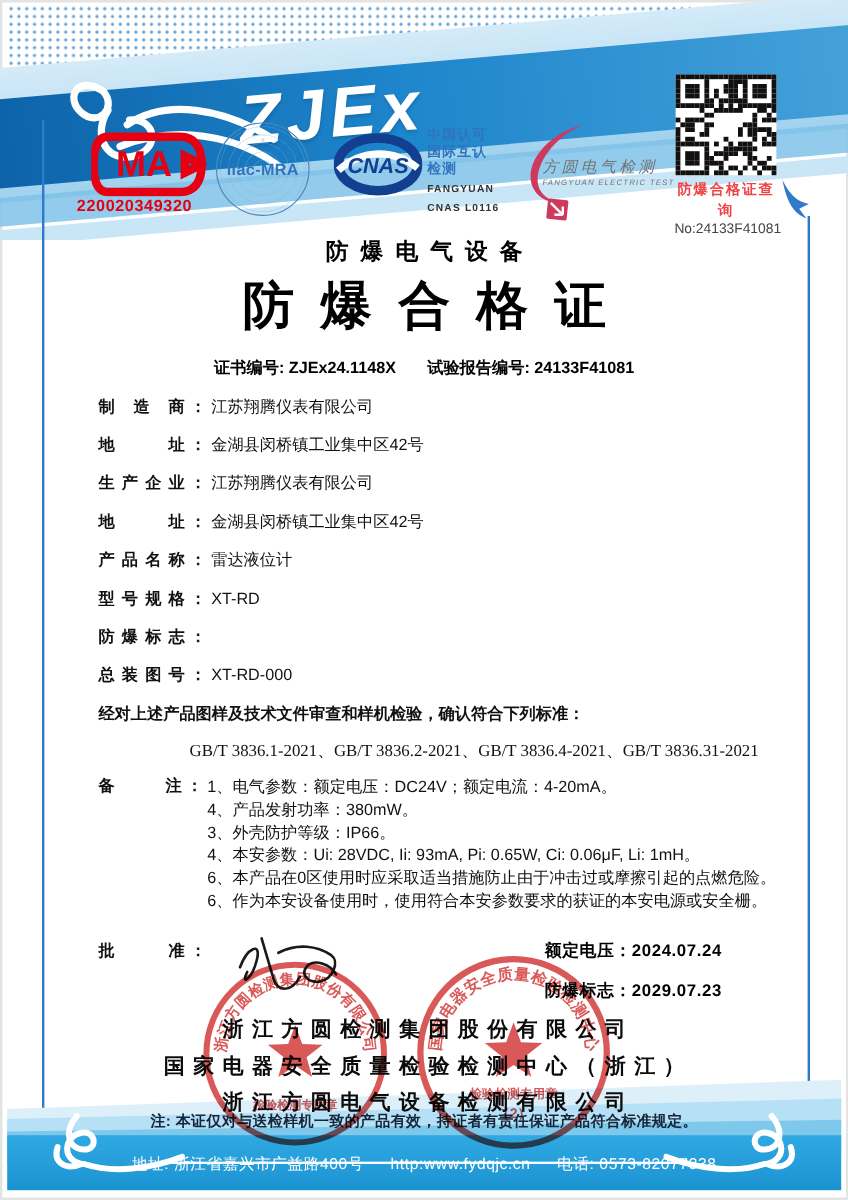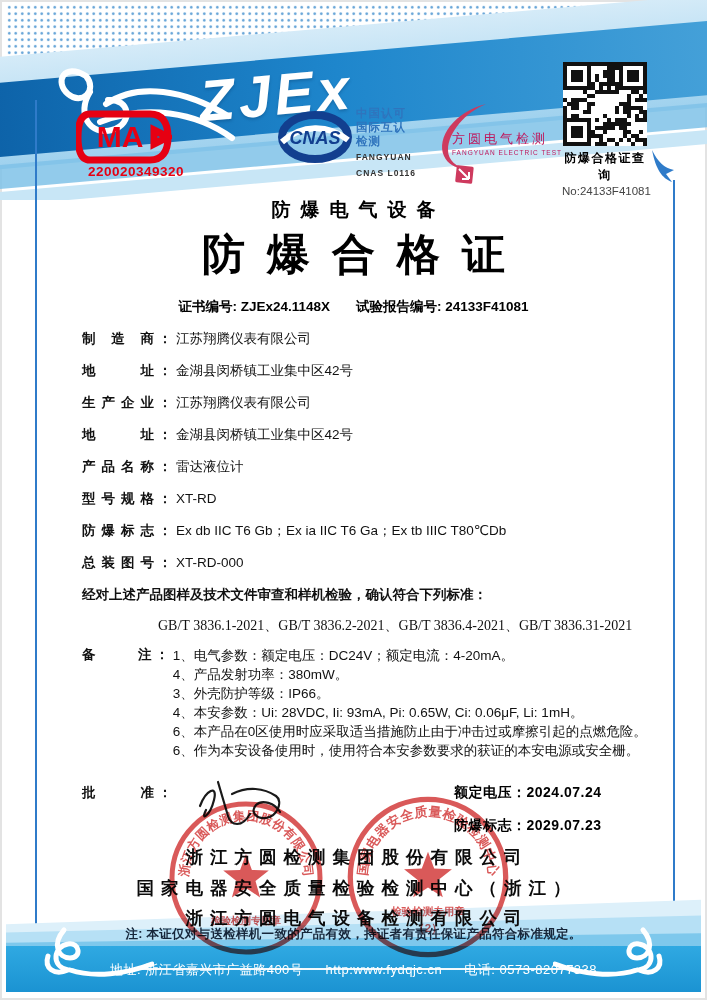--- a/index.html
+++ b/index.html
@@ -22,39 +22,39 @@
   .flourish-tl{position:absolute;left:46px;top:52px;}
 
   
   .vline-left{position:absolute;left:35px;top:100px;width:2px;height:848px;background:#2f7bc9;z-index:2;}
   .vline-right{position:absolute;left:673px;top:180px;width:2px;height:768px;background:#2f7bc9;z-index:2;}
   .ribbon-tr{position:absolute;left:648px;top:148px;z-index:2;}
 
   
   .logo{position:absolute;z-index:3;}
   .cma{left:76px;top:110px;}
-  .cma-num{position:absolute;left:64px;top:164px;width:120px;text-align:right;
+  .cma-num{position:absolute;left:64px;top:164px;width:120px;text-align:left;
            color:#e60012;font-weight:bold;font-size:13.5px;letter-spacing:.5px;z-index:3;}
   .ilac{left:180px;top:102px;width:76px;height:76px;border:1.6px solid #4d88bd;border-radius:50%;
         display:flex;align-items:center;justify-content:center;
         background:
           radial-gradient(circle at 50% 18%,rgba(120,170,210,.35) 0 1px,transparent 2px),
           repeating-radial-gradient(circle at 50% 50%,rgba(130,175,210,.25) 0 1px,transparent 1px 7px);}
   .ilac span{color:#2f74bd;font-weight:bold;font-size:13.5px;letter-spacing:.3px;}
   .cnas{left:278px;top:110px;}
   .cnas-text{position:absolute;left:356px;top:106px;z-index:3;line-height:14px;}
   .cnas-text .cjk{color:#2f74bd;font-weight:bold;font-size:11.5px;letter-spacing:1px;}
   .cnas-text .lat{color:#333;font-weight:bold;font-size:8.5px;letter-spacing:1px;margin-top:2px;}
   .swoosh{left:428px;top:98px;}
-  .wm{position:absolute;left:452px;top:130px;z-index:3;color:#be185d;}
+  .wm{position:absolute;left:452px;top:130px;z-index:3;color:#737373;font-style:italic;}
   .wm .c{font-size:13px;letter-spacing:3px;}
   .wm .e{font-size:6.5px;letter-spacing:1px;margin-top:1px;}
   .qr-wrap{position:absolute;left:562px;top:62px;z-index:3;width:86px;text-align:center;}
   .qr{position:relative;width:84px;height:84px;margin:0 auto;background:#fff;}
-  .qr-cap{margin-top:4px;font-size:12px;font-weight:bold;color:#000000;letter-spacing:1.5px;}
+  .qr-cap{margin-top:4px;font-size:12px;font-weight:bold;color:#ef4444;letter-spacing:1.5px;}
   .qr-no{margin-top:1px;font-size:11.5px;color:#444;}
 
   
   .subtitle{position:absolute;left:0;right:0;top:197px;text-align:center;
             font-size:19px;font-weight:bold;letter-spacing:10px;padding-left:10px;color:#000;}
   .main-title{position:absolute;left:0;right:0;top:226px;text-align:center;
               font-size:43px;font-weight:bold;letter-spacing:22px;padding-left:22px;color:#000;}
   .cert-line{position:absolute;left:0;right:0;top:298px;text-align:center;
              font-size:13.5px;font-weight:bold;color:#000;}
   .cert-line .gap{display:inline-block;width:26px;}
@@ -131,20 +131,23 @@
     <path d="M4,2 C10,14 16,20 26,22 L18,26 L24,34 C14,30 8,22 4,2 Z" fill="#2f7bc9"></path>
   </svg>
 
   <svg class="logo cma" width="96" height="54" viewBox="0 0 96 54">
     <path d="M14,4 H74 C86,4 92,12 92,27 C92,42 86,50 74,50 H14 C6,50 2,42 2,27 C2,12 6,4 14,4 Z
              M78,20 L92,27 L78,34 Z" fill="none" stroke="#e60012" stroke-width="7"></path>
     <text x="44" y="37" text-anchor="middle" font-size="30" font-weight="bold" fill="#e60012" font-family="Liberation Sans,sans-serif">MA</text>
   </svg>
   <div class="cma-num">220020349320</div>
 
+  <div class="logo ilac">
+    <span>ilac-MRA</span>
+  </div>
 
   <svg class="logo cnas" width="74" height="54" viewBox="0 0 74 54">
     <ellipse cx="37" cy="27" rx="33" ry="22" fill="none" stroke="#123f8f" stroke-width="8"></ellipse>
     <path d="M4,32 C24,14 50,14 70,30" fill="none" stroke="#ffffff" stroke-width="6"></path>
     <text x="37" y="34" text-anchor="middle" font-size="18" font-weight="bold" font-style="italic" fill="#123f8f" font-family="Liberation Sans,sans-serif">CNAS</text>
   </svg>
   <div class="cnas-text">
     <div class="cjk">中国认可</div>
     <div class="cjk">国际互认</div>
     <div class="cjk">检测</div>
@@ -435,21 +438,20 @@
         <span class="fvalue">雷达液位计</span>
     </div>
     <div class="frow">
       <span class="flabel">型号规格</span>
         <span class="fcolon">：</span>
         <span class="fvalue">XT-RD</span>
     </div>
     <div class="frow">
       <span class="flabel">防爆标志</span>
         <span class="fcolon">：</span>
-        <span class="fvalue">Ex db IIC T6 Gb；Ex ia IIC T6 Ga；Ex tb IIIC T80℃Db</span>
     </div>
     <div class="frow">
       <span class="flabel">总装图号</span>
         <span class="fcolon">：</span>
         <span class="fvalue">XT-RD-000</span>
     </div>
 
     <div class="statement">经对上述产品图样及技术文件审查和样机检验，确认符合下列标准：</div>
     <div class="standards">GB/T 3836.1-2021、GB/T 3836.2-2021、GB/T 3836.4-2021、GB/T 3836.31-2021</div>
 

